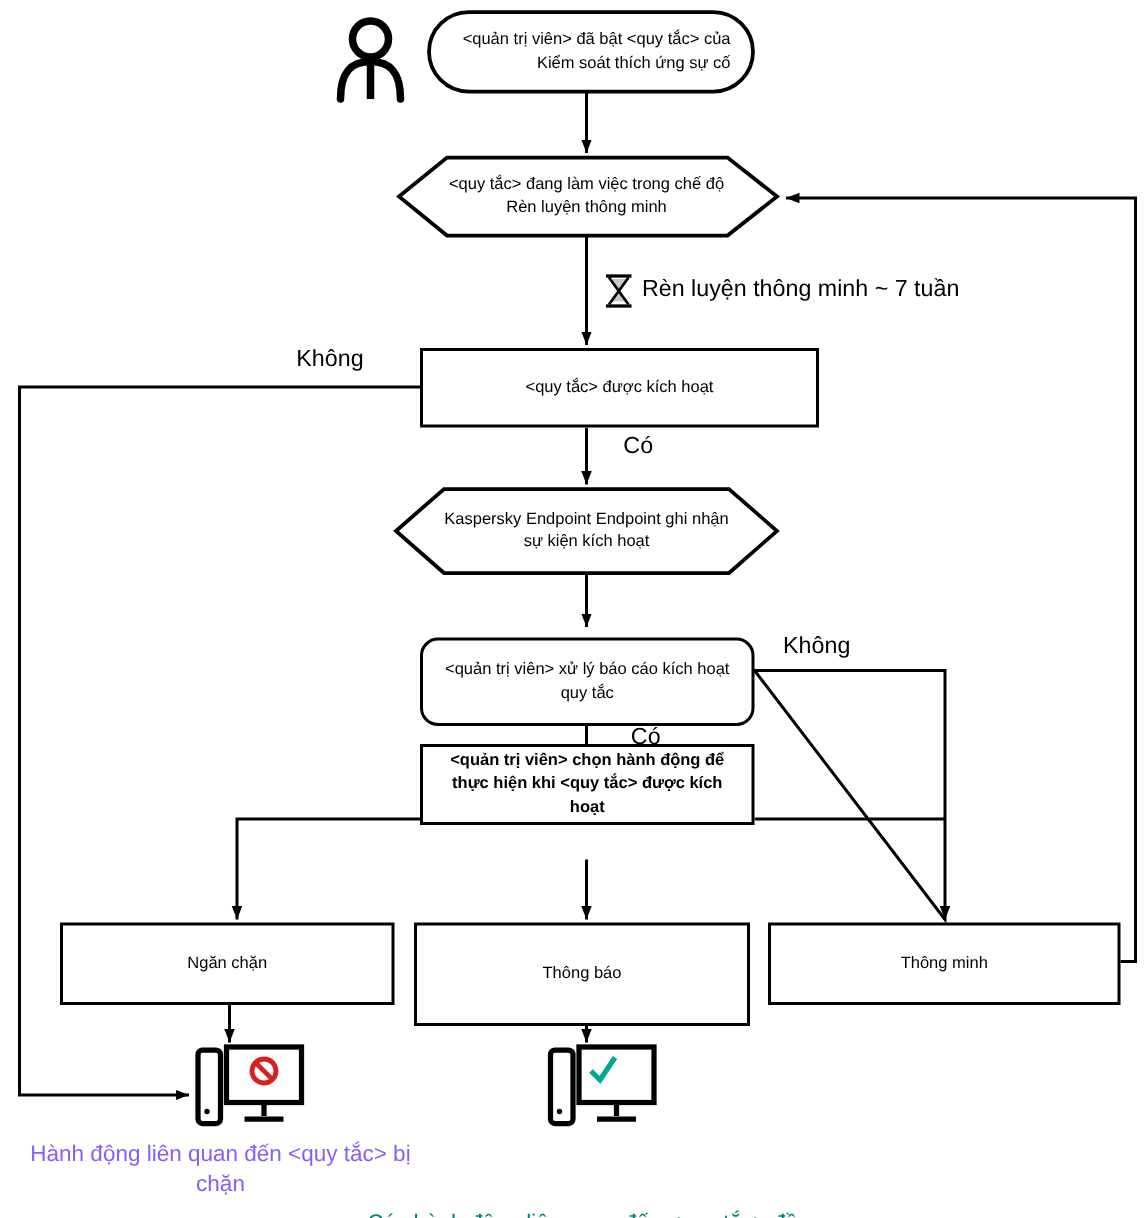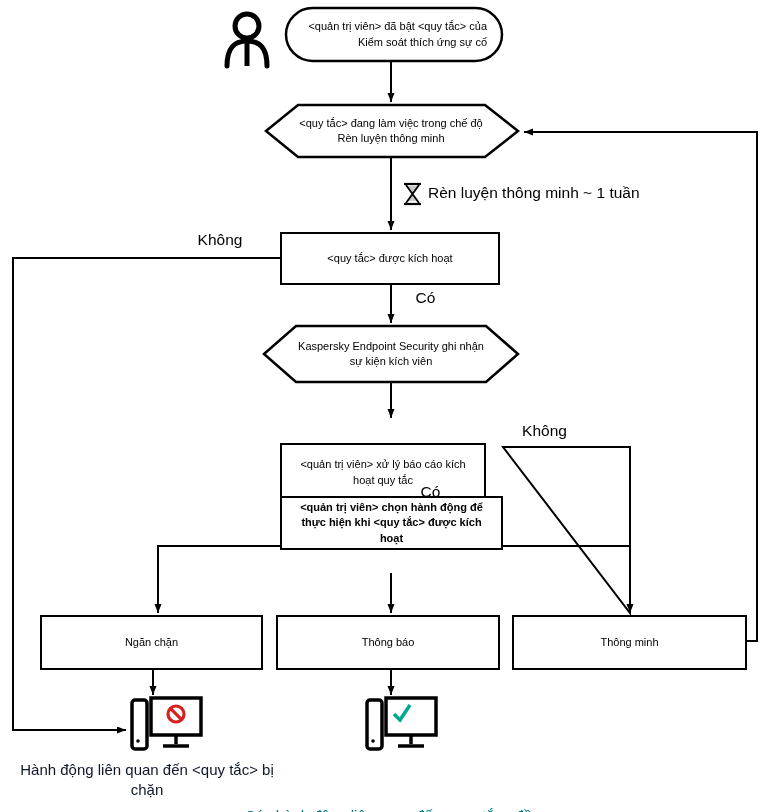--- a/index.html
+++ b/index.html
@@ -91,36 +91,36 @@
       <path d="M398 746 H424"></path>
       <circle cx="373" cy="741" r="1.8" fill="#000" stroke="none"></circle>
     </g>
     <path fill="none" stroke-width="3.5" d="M394 714 L400 720 L410 705" stroke="#00a88e"></path>
   </svg>
 
   <div class="node overlay" style="left:293px;top:9px;width:202px;height:51px;text-align:right;">&lt;quản trị viên&gt; đã bật &lt;quy tắc&gt; của Kiểm soát thích ứng sự cố</div>
 
   <div class="node overlay" style="left:283px;top:106px;width:216px;height:50px;">&lt;quy tắc&gt; đang làm việc trong chế độ Rèn luyện thông minh</div>
 
-  <div class="node rect" style="left:280px;top:232px;width:220px;height:53px;">&lt;quy tắc&gt; được kích hoạt</div>
+  <div class="node rect" style="left:280px;top:232px;width:266px;height:53px;">&lt;quy tắc&gt; được kích hoạt</div>
 
-  <div class="node overlay" style="left:283px;top:327px;width:216px;height:54px;">Kaspersky Endpoint Security ghi nhận sự kiện kích viên</div>
+  <div class="node overlay" style="left:283px;top:327px;width:216px;height:54px;">Kaspersky Endpoint Endpoint ghi nhận sự kiện kích hoạt</div>
 
-  <div class="node rect" style="left:280px;top:443px;width:206px;height:59px;">&lt;quản trị viên&gt; xử lý báo cáo kích hoạt quy tắc</div>
+  <div class="node rect" style="left:280px;top:425px;width:223px;height:59px;border-radius:12px;">&lt;quản trị viên&gt; xử lý báo cáo kích hoạt quy tắc</div>
 
   <div class="node rect" style="left:280px;top:496px;width:223px;height:54px;font-weight:bold;">&lt;quản trị viên&gt; chọn hành động để thực hiện khi &lt;quy tắc&gt; được kích hoạt</div>
 
   <div class="node rect" style="left:40px;top:615px;width:223px;height:55px;">Ngăn chặn</div>
 
-  <div class="node rect" style="left:276px;top:615px;width:224px;height:55px;">Thông báo</div>
+  <div class="node rect" style="left:276px;top:615px;width:224px;height:69px;">Thông báo</div>
 
   <div class="node rect" style="left:512px;top:615px;width:235px;height:55px;">Thông minh</div>
 
   <div class="edge-label" style="left:180px;top:231px;width:80px;">Không</div>
   <div class="edge-label" style="left:403px;top:289px;width:45px;">Có</div>
   <div class="edge-label" style="left:512px;top:422px;width:65px;">Không</div>
   <div class="edge-label" style="left:408px;top:483px;width:45px;">Có</div>
-  <div class="edge-label" style="left:428px;top:184px;text-align:left;">Rèn luyện thông minh ~ 1 tuần</div>
+  <div class="edge-label" style="left:428px;top:184px;text-align:left;">Rèn luyện thông minh ~ 7 tuần</div>
 
-  <div class="outcome" style="left: 2px; top: 760px; width: 290px; color: #0f172a;">Hành động liên quan đến &lt;quy tắc&gt; bị chặn</div>
+  <div class="outcome" style="left: 2px; top: 760px; width: 290px; color: #8b5cf6;">Hành động liên quan đến &lt;quy tắc&gt; bị chặn</div>
   <div class="outcome" style="left: 235px; top: 762px; width: 315px; color: rgb(0, 128, 123); margin-top: 44px;">Các hành động liên quan đến &lt;quy tắc&gt; đều được cho phép</div>
 
 </div>
 
 </body></html>

